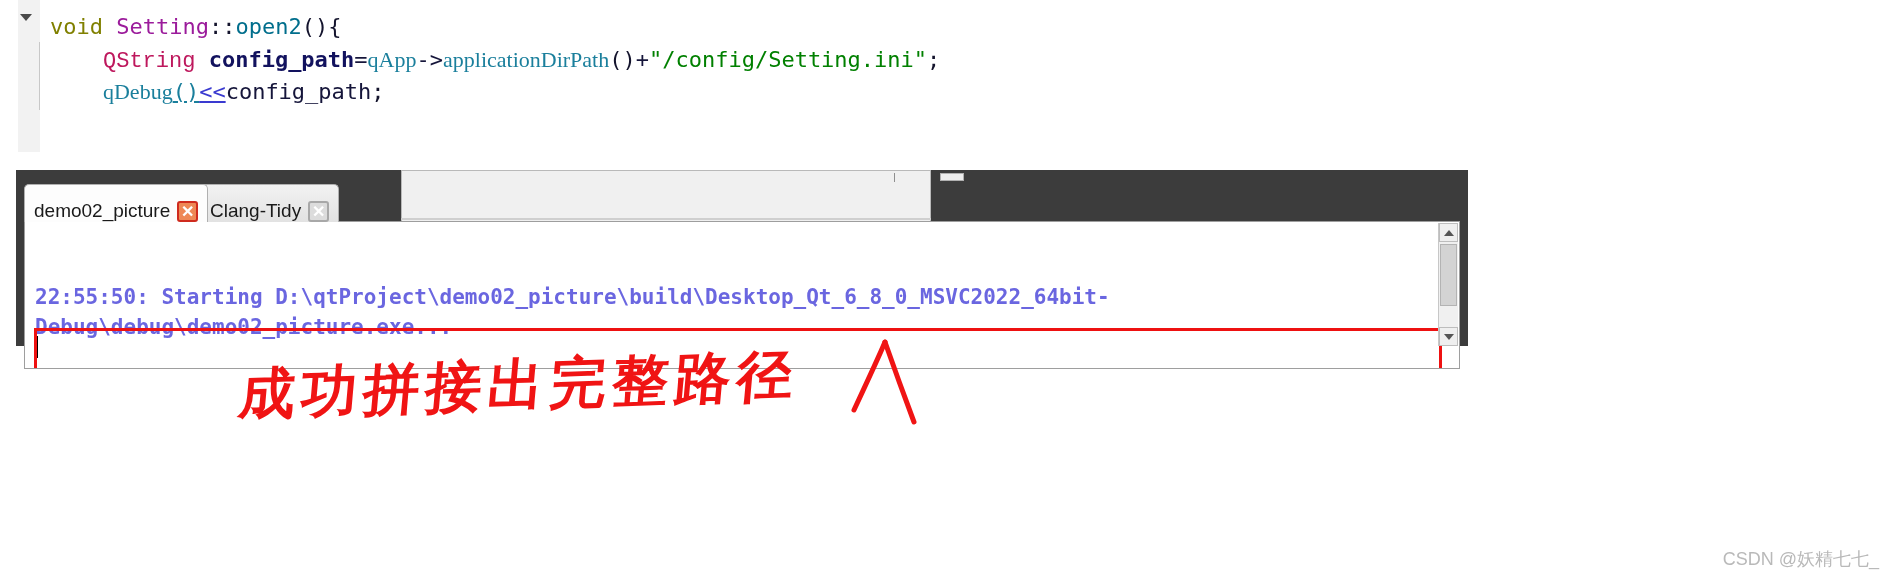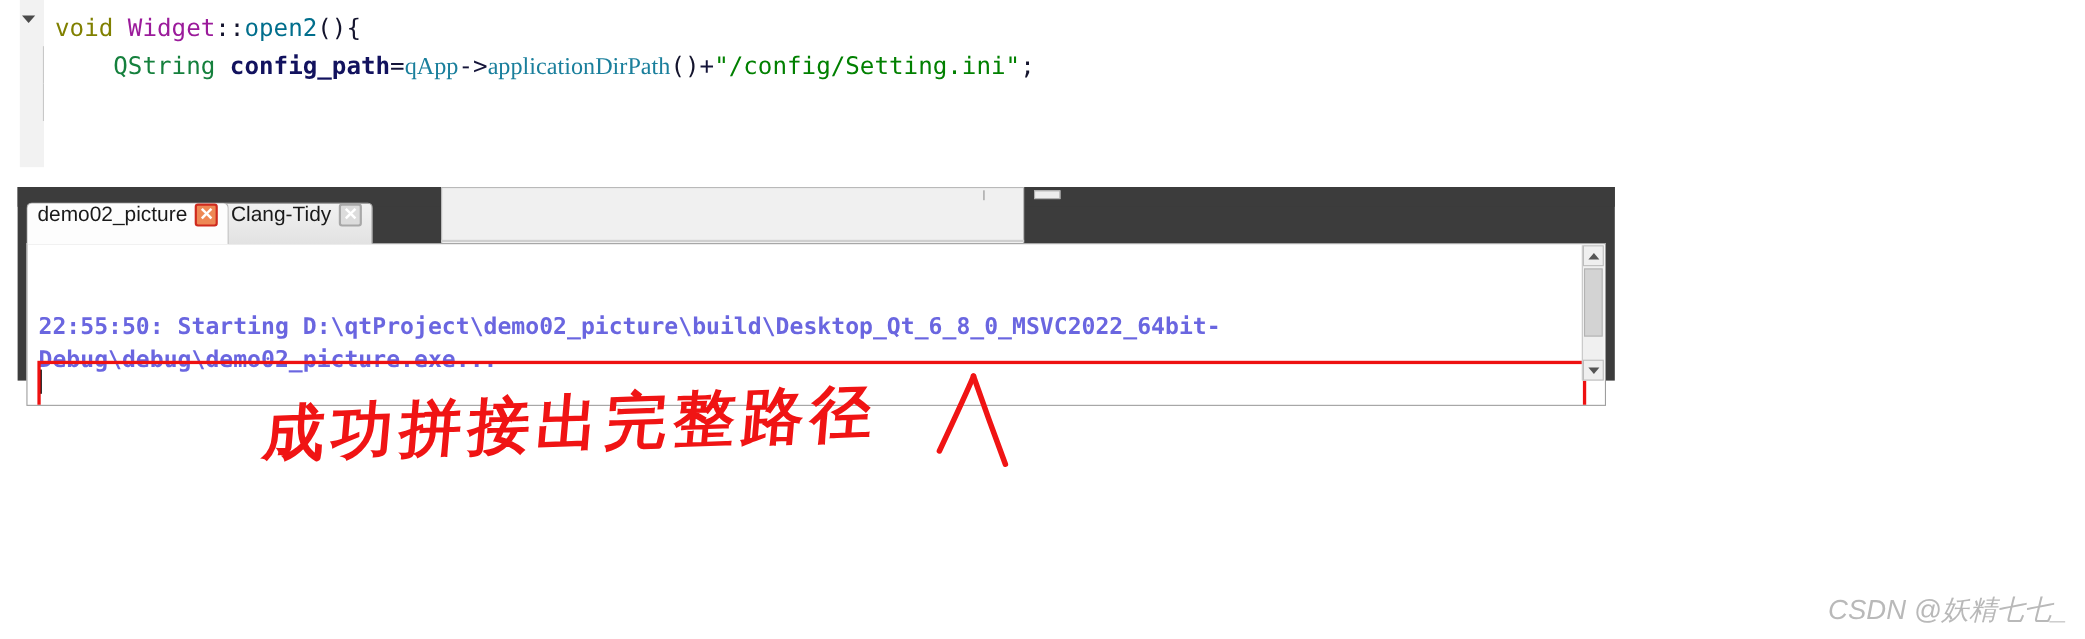--- a/index.html
+++ b/index.html
@@ -51,21 +51,21 @@
     font-size: 22px;
     line-height: 31px;
     white-space: pre;
     color: #1b1b6b;
   }
   #line1 { top: 11px; }
   #line2 { top: 44px; }
   #line3 { top: 76px; }
 
   .tok-kw      { color: #808000; }
-  .tok-type    { color: #15803d; }
+  .tok-type    { color: #be185d; font-family: Liberation Mono, monospace; }
   .tok-class   { color: #9b1b9b; }
   .tok-punct   { color: #14142d; }
   .tok-fn      { color: #006e8c; font-weight: normal; }
   .tok-member  { color: #1a7f9c; font-family: Liberation Serif, serif; }
   .tok-var     { color: #12125e; font-weight: bold; }
   .tok-plain   { color: #15153a; }
   .tok-str     { color: #018000; }
   .tok-op      { color: #15153a; }
   .tok-overload{ color: #1a7f9c; text-decoration: underline; }
   .tok-opovl   { color: #3a3ad0; text-decoration: underline; }
@@ -125,21 +125,21 @@
   }
   .tab {
     position: absolute;
     top: 0;
     height: 38px;
     box-sizing: border-box;
     border: 1px solid #b0b0b0;
     border-bottom: none;
     border-radius: 5px 5px 0 0;
     display: flex;
-    align-items: flex-start;
+    align-items: flex-end;
     padding: 0 9px;
     font-size: 19px;
     color: #1a1a1a;
   }
   #tab-0 {
     left: 8px;
     background: #fdfdfd;
     z-index: 4;
   }
   #tab-1 {
@@ -286,38 +286,38 @@
   #annotation-arrow {
     position: absolute;
     left: 600px; top: -12px;
   }
 
   
   #watermark {
     position: absolute;
     right: 16px;
     bottom: 10px;
-    font-size: 25px;
+    font-size: 18px;
     color: #b9b9b9;
     font-family: "Liberation Sans", sans-serif;
     white-space: nowrap;
-    font-style: italic;
   }
 </style>
 </head>
 <body>
 
 <div id="editor">
   <div id="gutter"></div>
   <div id="fold-marker"></div>
   <div class="indent-guide" style="top:42px;height:34px;"></div>
   <div class="indent-guide" style="top:76px;height:34px;"></div>
 
-  <div class="code-line" id="line1"><span class="tok-kw">void</span><span class="tok-plain"> </span><span class="tok-class">Widget</span><span class="tok-punct">::</span><span class="tok-fn">open2</span><span class="tok-punct">(){</span></div>
+  <div class="code-line" id="line1"><span class="tok-kw">void</span><span class="tok-plain"> </span><span class="tok-class">Setting</span><span class="tok-punct">::</span><span class="tok-fn">open2</span><span class="tok-punct">(){</span></div>
   <div class="code-line" id="line2"><span class="tok-plain">    </span><span class="tok-type">QString</span><span class="tok-plain"> </span><span class="tok-var">config_path</span><span class="tok-op">=</span><span class="tok-member">qApp</span><span class="tok-op">-&gt;</span><span class="tok-member">applicationDirPath</span><span class="tok-punct">()</span><span class="tok-op">+</span><span class="tok-str">"/config/Setting.ini"</span><span class="tok-punct">;</span></div>
+  <div class="code-line" id="line3"><span class="tok-plain">    </span><span class="tok-member">qDebug</span><span class="tok-overload">()</span><span class="tok-opovl">&lt;&lt;</span><span class="tok-plain">config_path</span><span class="tok-punct">;</span></div>
 </div>
 
 <div id="right-strip"></div>
 
 <div id="console-panel">
   <div id="console-topbar"></div>
 
   <div id="float-window">
     <div id="float-tick"></div>
     <div id="float-min"></div>

